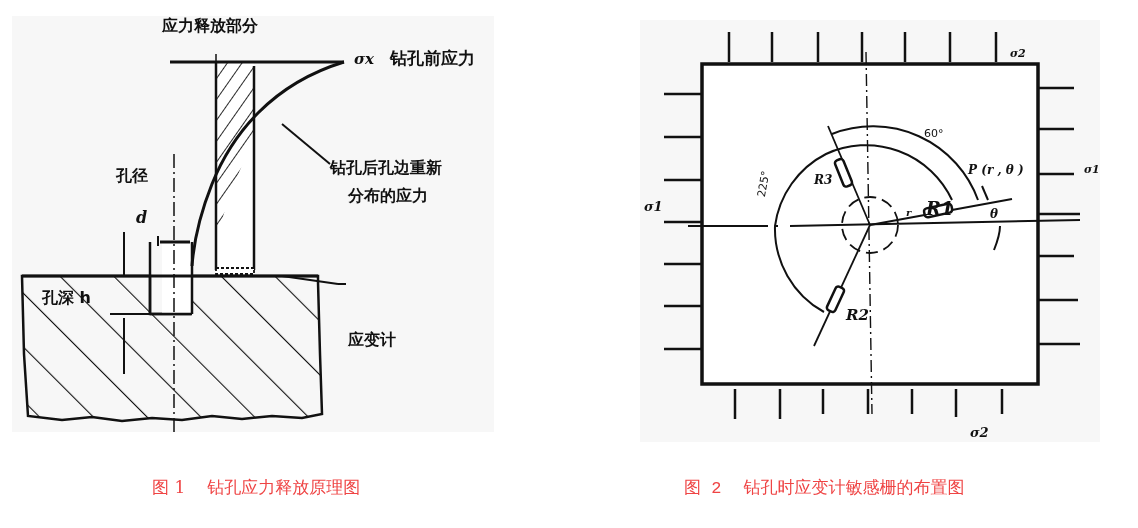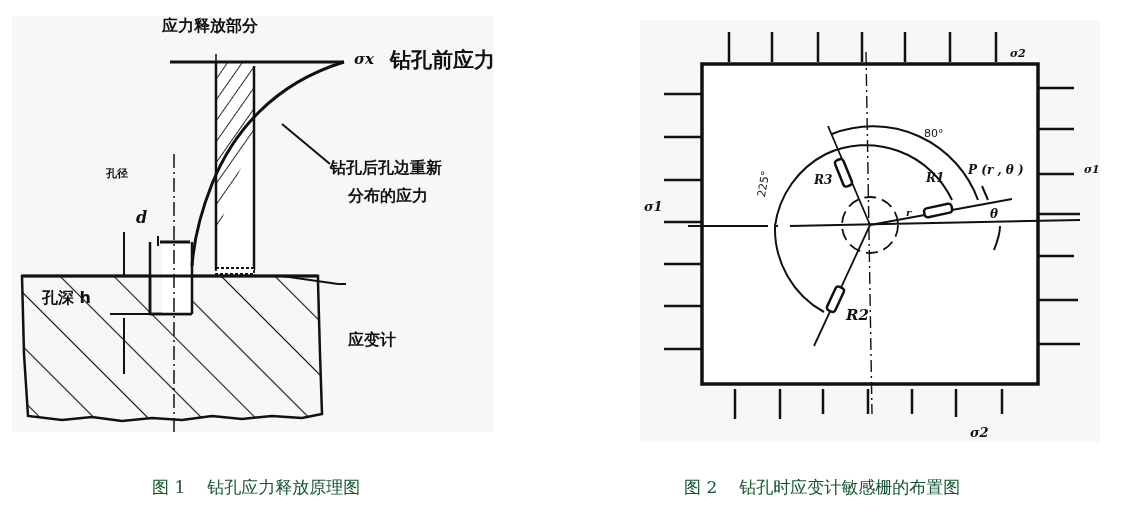--- a/index.html
+++ b/index.html
@@ -3,24 +3,24 @@
   <meta charset="utf-8">
   <style>
     html, body { margin: 0; padding: 0; background: #ffffff; }
     body { width: 1138px; height: 528px; position: relative; overflow: hidden; font-family: "DejaVu Sans", sans-serif; }
     .figure { position: absolute; }
     #fig1 { left: 12px; top: 14px; width: 510px; height: 432px; }
     #fig2 { left: 640px; top: 14px; width: 470px; height: 432px; }
     svg { position: absolute; left: 0; top: 0; overflow: visible; }
     .lbl { position: absolute; font-family: "DejaVu Sans", sans-serif; font-weight: bold; color: #111; white-space: nowrap; line-height: 1; }
     .ital { font-family: "DejaVu Serif", serif; font-style: italic; font-weight: bold; }
-    .caption { position: absolute; top: 476px; font-family: "DejaVu Serif", serif; font-size: 17px; color: #14532d; white-space: nowrap; }
+    .caption { position: absolute; top: 476px; font-family: "DejaVu Serif", serif; font-size: 17px; color: #ef4444; white-space: nowrap; }
     .caption .num { margin-right: 22px; }
     #cap1 { left: 152px; }
-    #cap2 { left: 684px; }
+    #cap2 { left: 684px; font-family: Liberation Mono, monospace; }
   </style>
 </head>
 <body>
 
 <div class="figure" id="fig1">
   <svg width="510" height="432" viewBox="0 0 510 432">
     <defs>
       <pattern id="hatch1" patternUnits="userSpaceOnUse" width="38" height="38" patternTransform="rotate(-45)">
         <line x1="0" y1="0" x2="0" y2="38" stroke="#111" stroke-width="2.2"></line>
       </pattern>
@@ -61,24 +61,24 @@
 
     <line x1="270" y1="110" x2="318" y2="150" stroke="#111" stroke-width="2"></line>
     <line x1="270" y1="262" x2="326" y2="270" stroke="#111" stroke-width="1.8"></line>
     <line x1="326" y1="270" x2="334" y2="270" stroke="#111" stroke-width="2"></line>
 
     <line x1="204" y1="40" x2="204" y2="50" stroke="#111" stroke-width="1.5"></line>
   </svg>
 
   <span class="lbl" style="left:150px; top:4px; font-size:16px;">应力释放部分</span>
   <span class="lbl ital" style="left:342px; top:38px; font-size:15px;">σx</span>
-  <span class="lbl" style="left:378px; top:36px; font-size:21px;">钻孔前应力</span>
+  <span class="lbl" style="left:378px; top:36px; font-size:17px;">钻孔前应力</span>
   <span class="lbl" style="left:318px; top:146px; font-size:16px;">钻孔后孔边重新</span>
   <span class="lbl" style="left:336px; top:174px; font-size:16px;">分布的应力</span>
-  <span class="lbl" style="left:94px; top:154px; font-size:11px;">孔径</span>
+  <span class="lbl" style="left:104px; top:154px; font-size:16px;">孔径</span>
   <span class="lbl ital" style="left:124px; top:196px; font-size:16px;">d</span>
   <span class="lbl" style="left:30px; top:236px; font-size:16px;margin-top:40px;">孔深 h</span>
   <span class="lbl" style="left:336px; top:270px; font-size:16px;margin-top:48px;">应变计</span>
 </div>
 
 <div class="figure" id="fig2">
   <svg width="470" height="432" viewBox="0 0 470 432">
     <rect x="0" y="6" width="460" height="422" fill="#f7f7f7"></rect>
 
     <rect x="62" y="50" width="336" height="320" fill="#fff" stroke="#111" stroke-width="3.5"></rect>
@@ -149,24 +149,24 @@
 
     <path d="M 354 236 C 358 226 360 218 360 212" fill="none" stroke="#111" stroke-width="2"></path>
 
     <line x1="342" y1="172" x2="348" y2="186" stroke="#111" stroke-width="2"></line>
   </svg>
 
   <span class="lbl ital" style="left:370px; top:34px; font-size:11px;">σ2</span>
   <span class="lbl ital" style="left:330px; top:412px; font-size:13px;">σ2</span>
   <span class="lbl ital" style="left:4px; top:186px; font-size:13px;">σ1</span>
   <span class="lbl ital" style="left:444px; top:150px; font-size:11px;">σ1</span>
-  <span class="lbl" style="left:284px; top:114px; font-size:11px; font-weight:normal;">80°</span>
+  <span class="lbl" style="left:284px; top:114px; font-size:11px; font-weight:normal;">60°</span>
   <span class="lbl" style="left:116px; top:182px; font-size:11px; font-weight:normal; transform: rotate(-80deg); transform-origin: left top;">225°</span>
   <span class="lbl ital" style="left:328px; top:150px; font-size:12px;">P (r , θ )</span>
-  <span class="lbl ital" style="left:286px; top:158px; font-size:12px;">R1</span>
+  <span class="lbl ital" style="left:286px; top:186px; font-size:18px;">R1</span>
   <span class="lbl ital" style="left:206px; top:294px; font-size:15px;">R2</span>
   <span class="lbl ital" style="left:174px; top:160px; font-size:12px;">R3</span>
   <span class="lbl ital" style="left:266px; top:194px; font-size:10px;">r</span>
   <span class="lbl ital" style="left:350px; top:194px; font-size:12px;">θ</span>
 </div>
 
 <div class="caption" id="cap1">
   <span class="num">图 1</span><span>钻孔应力释放原理图</span>
 </div>
 <div class="caption" id="cap2">

